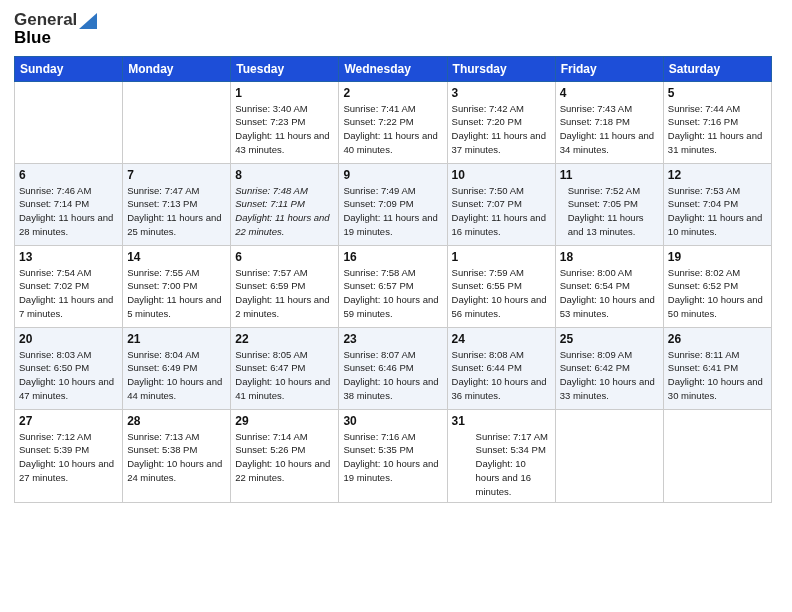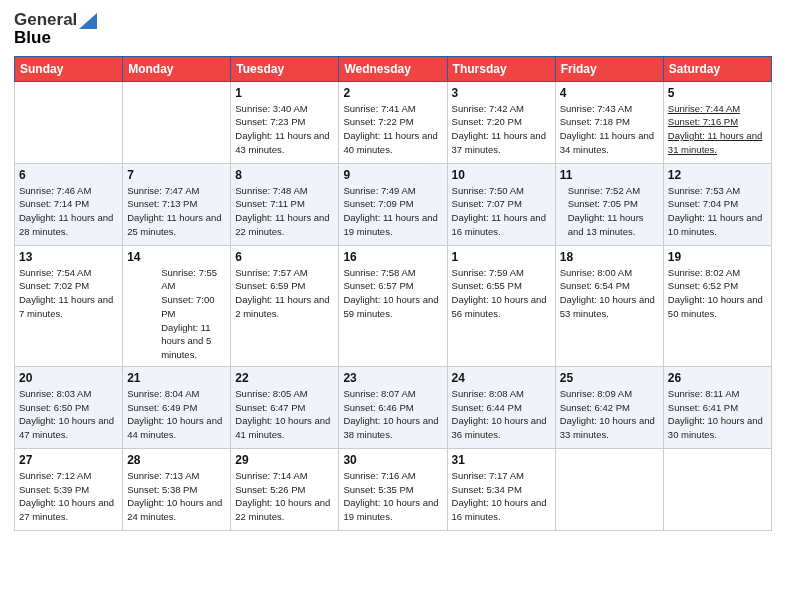--- a/index.html
+++ b/index.html
@@ -41,21 +41,21 @@
       color: #444;
     }
     .calendar {
       flex: 1;
       border: 1px solid #ccc;
       border-collapse: collapse;
       width: 100%;
       table-layout: fixed;
     }
     .calendar th {
-      background: #ef4444;
+      background: #1d4ed8;
       color: #fff;
       text-align: left;
       padding: 5px 5px;
       font-size: 12px;
       font-weight: bold;
       border: 1px solid #2060a8;
     }
     .calendar td {
       border: 1px solid #ccc;
       vertical-align: top;
@@ -143,41 +143,41 @@
 Daylight: 11 hours and 37 minutes.</div>
           </td>
           <td>
             <div class="day-num">4</div>
             <div class="day-info" style="white-space: pre-line;">Sunrise: 7:43 AM
 Sunset: 7:18 PM
 Daylight: 11 hours and 34 minutes.</div>
           </td>
           <td>
             <div class="day-num">5</div>
-            <div class="day-info" style="white-space: pre-line; text-decoration: underline;">Sunrise: 7:44 AM
+            <div class="day-info" style="white-space: pre-line;">Sunrise: 7:44 AM
 Sunset: 7:16 PM
 Daylight: 11 hours and 31 minutes.</div>
           </td>
         </tr>
         <tr class="row-alt">
           <td>
             <div class="day-num">6</div>
             <div class="day-info" style="white-space: pre-line;">Sunrise: 7:46 AM
 Sunset: 7:14 PM
 Daylight: 11 hours and 28 minutes.</div>
           </td>
           <td>
             <div class="day-num">7</div>
             <div class="day-info" style="white-space: pre-line;">Sunrise: 7:47 AM
 Sunset: 7:13 PM
 Daylight: 11 hours and 25 minutes.</div>
           </td>
           <td>
             <div class="day-num">8</div>
-            <div class="day-info" style="white-space: pre-line;">Sunrise: 7:48 AM
+            <div class="day-info" style="white-space: pre-line; font-style: italic;">Sunrise: 7:48 AM
 Sunset: 7:11 PM
 Daylight: 11 hours and 22 minutes.</div>
           </td>
           <td>
             <div class="day-num">9</div>
             <div class="day-info" style="white-space: pre-line;">Sunrise: 7:49 AM
 Sunset: 7:09 PM
 Daylight: 11 hours and 19 minutes.</div>
           </td>
           <td>
@@ -201,21 +201,21 @@
         </tr>
         <tr>
           <td>
             <div class="day-num">13</div>
             <div class="day-info" style="white-space: pre-line;">Sunrise: 7:54 AM
 Sunset: 7:02 PM
 Daylight: 11 hours and 7 minutes.</div>
           </td>
           <td>
             <div class="day-num">14</div>
-            <div class="day-info" style="white-space: pre-line; margin-left: 34px;">Sunrise: 7:55 AM
+            <div class="day-info" style="white-space: pre-line;">Sunrise: 7:55 AM
 Sunset: 7:00 PM
 Daylight: 11 hours and 5 minutes.</div>
           </td>
           <td>
             <div class="day-num">6</div>
             <div class="day-info" style="white-space: pre-line;">Sunrise: 7:57 AM
 Sunset: 6:59 PM
 Daylight: 11 hours and 2 minutes.</div>
           </td>
           <td>
@@ -307,21 +307,21 @@
 Daylight: 10 hours and 22 minutes.</div>
           </td>
           <td>
             <div class="day-num">30</div>
             <div class="day-info" style="white-space: pre-line;">Sunrise: 7:16 AM
 Sunset: 5:35 PM
 Daylight: 10 hours and 19 minutes.</div>
           </td>
           <td>
             <div class="day-num">31</div>
-            <div class="day-info" style="white-space: pre-line;">Sunrise: 7:17 AM
+            <div class="day-info" style="white-space: pre-line; margin-left: 24px;">Sunrise: 7:17 AM
 Sunset: 5:34 PM
 Daylight: 10 hours and 16 minutes.</div>
           </td>
           <td class="empty"></td>
           <td class="empty"></td>
         </tr>
       </tbody>
   </table>
 </div>
 

